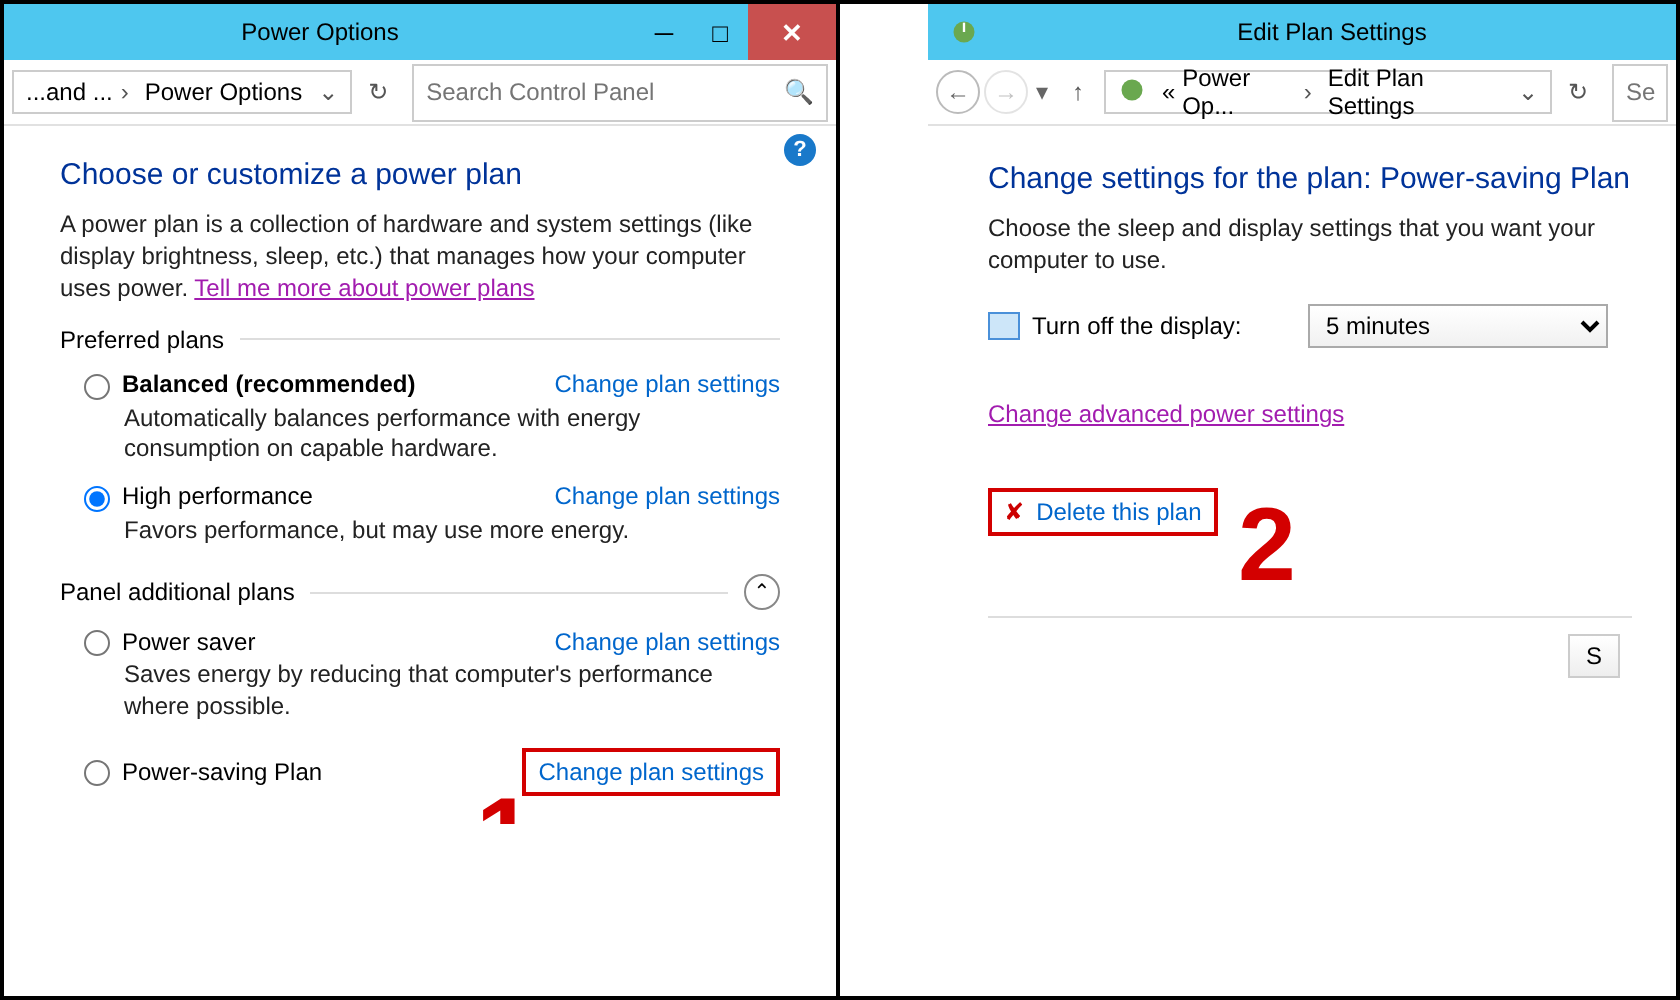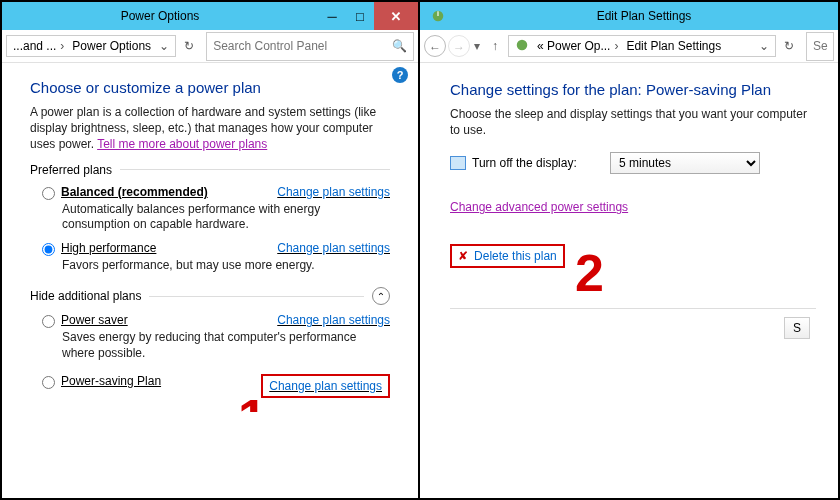--- a/index.html
+++ b/index.html
@@ -1,17 +1,17 @@
 <!DOCTYPE html>
 <html><head>
 <meta charset="utf-8">
 <style>
   * { box-sizing: border-box; margin: 0; padding: 0; }
   body { font-family: "Segoe UI", Tahoma, sans-serif; font-size: 12px; background: #000; width: 840px; height: 500px; overflow: hidden; }
-  .frame { position: absolute; top: 2px; left: 2px; right: 2px; bottom: 2px; display: flex; background: #fff; }
+  .frame { position: absolute; top: 2px; left: 2px; right: 2px; bottom: 2px; display: flex; background: #fff; gap: 44px; }
   .window { display: flex; flex-direction: column; background: #fff; }
   .w-left { width: 418px; border-right: 2px solid #000; }
   .w-right { flex: 1; }
   .titlebar { height: 28px; background: #4ec7ef; display: flex; align-items: center; position: relative; color: #000; }
   .titlebar .title { flex: 1; text-align: center; font-size: 12px; }
   .titlebar .logo { width: 24px; height: 24px; margin-left: 6px; display: flex; align-items: center; justify-content: center; }
   .titlebar .wbtns { display: flex; height: 100%; }
   .wbtn { width: 28px; display: flex; align-items: center; justify-content: center; font-size: 13px; }
   .wbtn.close { width: 44px; background: #c8504f; color: #fff; font-weight: bold; }
   .toolbar { height: 30px; border-bottom: 1px solid #e1e1e1; display: flex; align-items: center; padding: 16px 4px; gap: 2px; font-size: 12px; }
@@ -23,21 +23,21 @@
   .search { flex: 1; min-width: 0; height: 29px; border: 1px solid #ccc; display: flex; align-items: center; padding: 0 6px; margin-left: 4px; }
   .search input { border: none; outline: none; flex: 1; font-size: 12px; color: #999; background: transparent; }
   .content { padding: 16px 28px 10px 28px; position: relative; overflow: hidden; }
   .help { position: absolute; top: 4px; right: 10px; width: 16px; height: 16px; border-radius: 50%; background: #1979ca; color: #fff; font-size: 11px; display: flex; align-items: center; justify-content: center; font-weight: bold; }
   h1 { color: #003399; font-size: 15px; font-weight: normal; margin-bottom: 8px; }
   .desc { font-size: 12px; color: #222; line-height: 1.35; margin-bottom: 10px; }
   .desc a, a.link { color: #a21caf; text-decoration: underline; }
   .section-hdr { display: flex; align-items: center; margin: 8px 0 6px 0; }
   .section-hdr .line { flex: 1; height: 1px; background: #ddd; margin-left: 8px; }
   .plan { margin: 8px 0 4px 12px; }
-  .plan-row { display: flex; align-items: flex-start; text-decoration: underline; }
+  .plan-row { display: flex; align-items: center; }
   .plan-row .radio { margin-top: 2px; margin-right: 6px; }
   .plan-row .name { flex: 1; padding-right: 8px; }
   .plan-row .name .bold { font-weight: bold; }
   .plan-row .cps { color: #0066cc; font-size: 12px; white-space: nowrap; }
   .plan .sub { margin: 2px 0 0 20px; font-size: 12px; color: #222; line-height: 1.3; }
   .hide-hdr { display: flex; align-items: center; margin-top: 14px; }
   .hide-hdr .line { flex: 1; height: 1px; background: #ddd; margin: 0 8px; }
   .hide-hdr .toggle { width: 18px; height: 18px; border: 1px solid #888; border-radius: 50%; display: flex; align-items: center; justify-content: center; font-size: 10px; }
   .redbox { border: 2px solid #d30000; padding: 3px 6px; display: inline-block; }
   .bignum { position: absolute; color: #d30000; font-weight: bold; font-size: 52px; font-family: Arial, sans-serif; }
@@ -106,21 +106,21 @@
       <div class="plan">
         <div class="plan-row">
           <input type="radio" class="radio" checked="" style="">
           <div class="name"><span>High performance</span></div>
           <a class="cps">Change plan settings</a>
         </div>
         <div class="sub">Favors performance, but may use more energy.</div>
       </div>
 
       <div class="hide-hdr">
-        <span>Hide additional plans</span>
+        <span>Panel additional plans</span>
           <div class="line"></div>
         <div class="toggle">⌃</div>
       </div>
 
       <div class="plan">
         <div class="plan-row">
           <input type="radio" class="radio" style="">
           <div class="name"><span>Power saver</span></div>
           <a class="cps">Change plan settings</a>
         </div>

